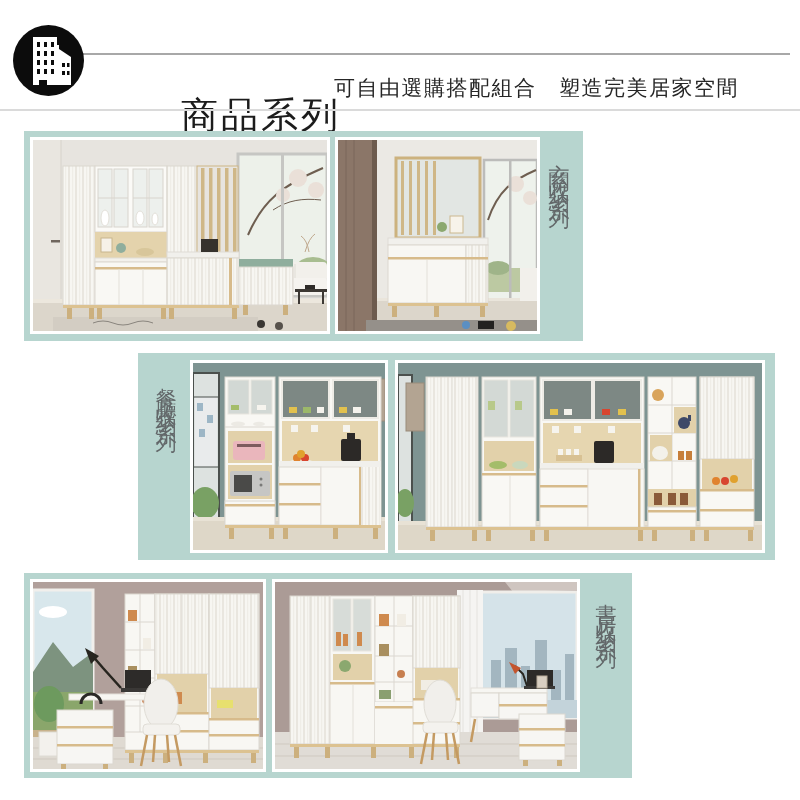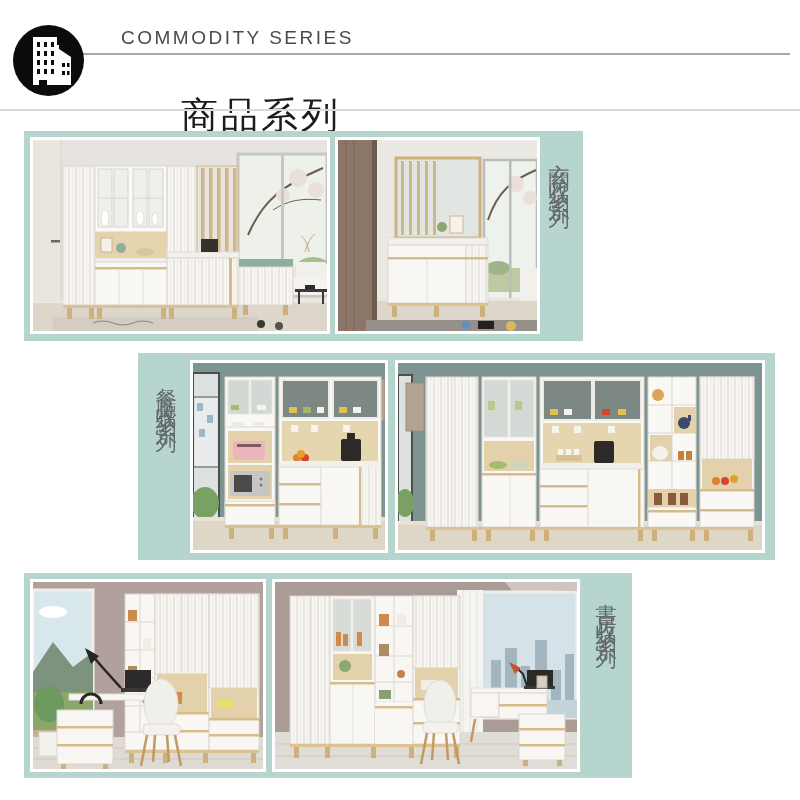--- a/index.html
+++ b/index.html
@@ -71,22 +71,22 @@
           <rect x="38" y="44" width="3" height="5"></rect>
         <rect x="49" y="38" width="3" height="4"></rect>
           <rect x="54" y="38" width="2.5" height="4"></rect>
         <rect x="49" y="46" width="3" height="4"></rect>
           <rect x="54" y="46" width="2.5" height="4"></rect>
         <rect x="44" y="12" width="4" height="8"></rect>
       </g>
       <rect x="26" y="55" width="8" height="7" fill="#0c0c0c"></rect>
     </svg>
   </div>
-  <div class="series-en">COMMODITY SERIES</div>
   <div class="series-zh">商品系列</div>
+  <div class="tagline">可自由選購搭配組合　塑造完美居家空間</div>
   <div class="divider"></div>
 
   <section class="panel s1">
     <figure class="photo p1">
       <svg width="294" height="191" viewBox="0 0 294 191">
         <rect width="294" height="191" fill="#e7e4df"></rect>
         <rect width="28" height="162" fill="#e9e6e0"></rect>
         <line x1="28" y1="0" x2="28" y2="162" stroke="#d6d2cb"></line>
         <rect x="18" y="100" width="9" height="2.5" fill="#6f665e"></rect>
         <rect x="205" y="14" width="89" height="142" fill="#edf1ea" stroke="#c6c6c3" stroke-width="3"></rect>

